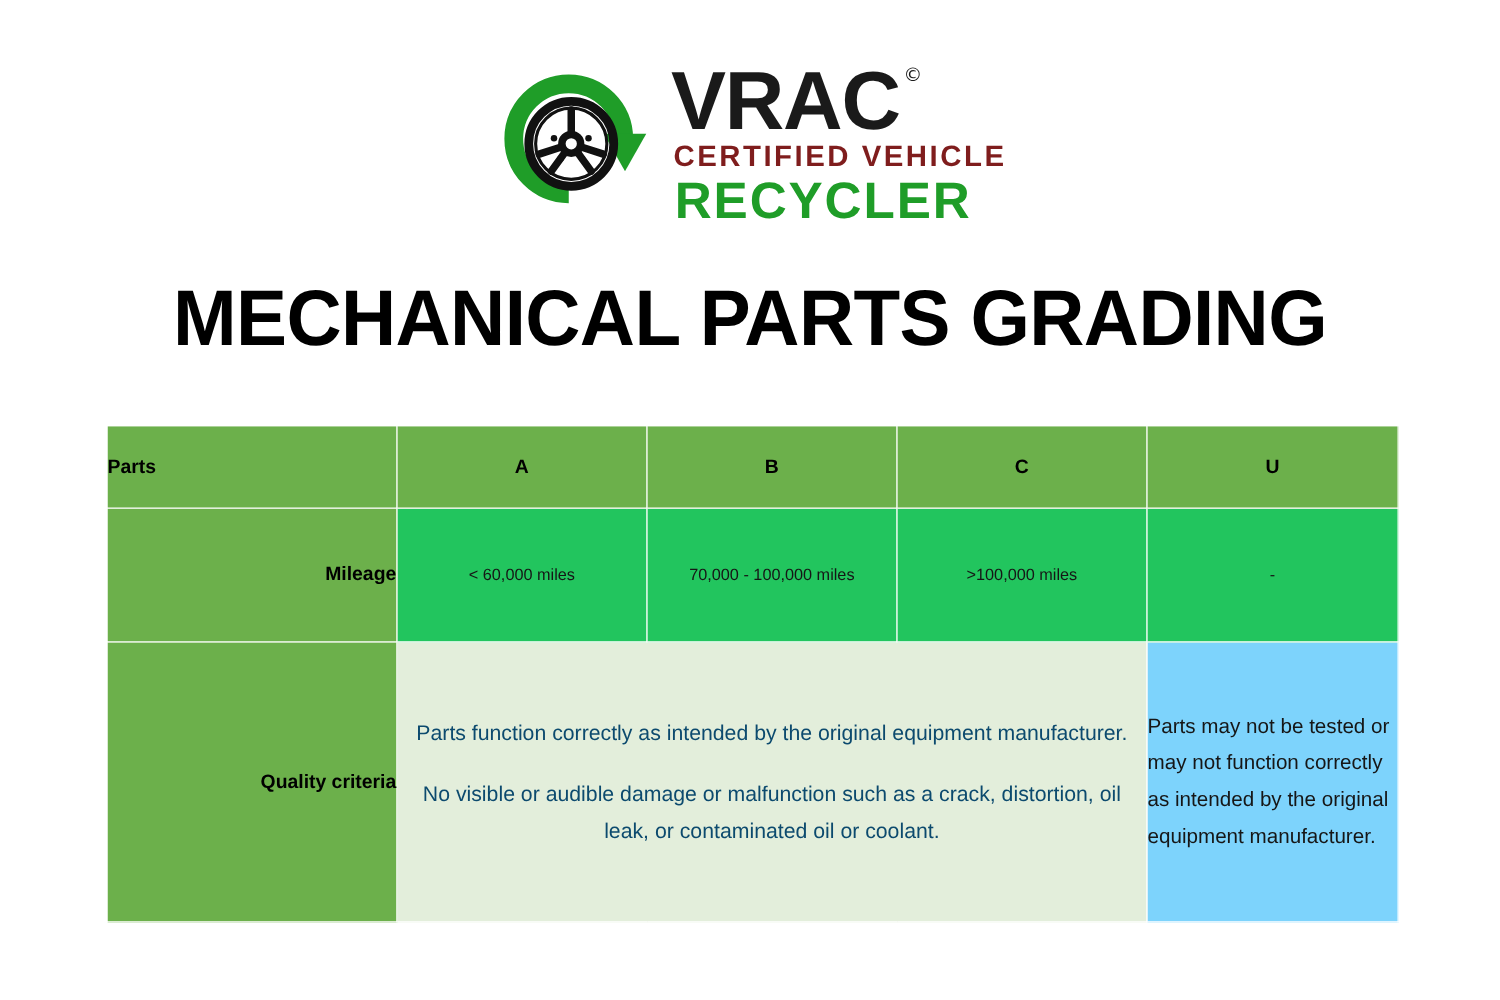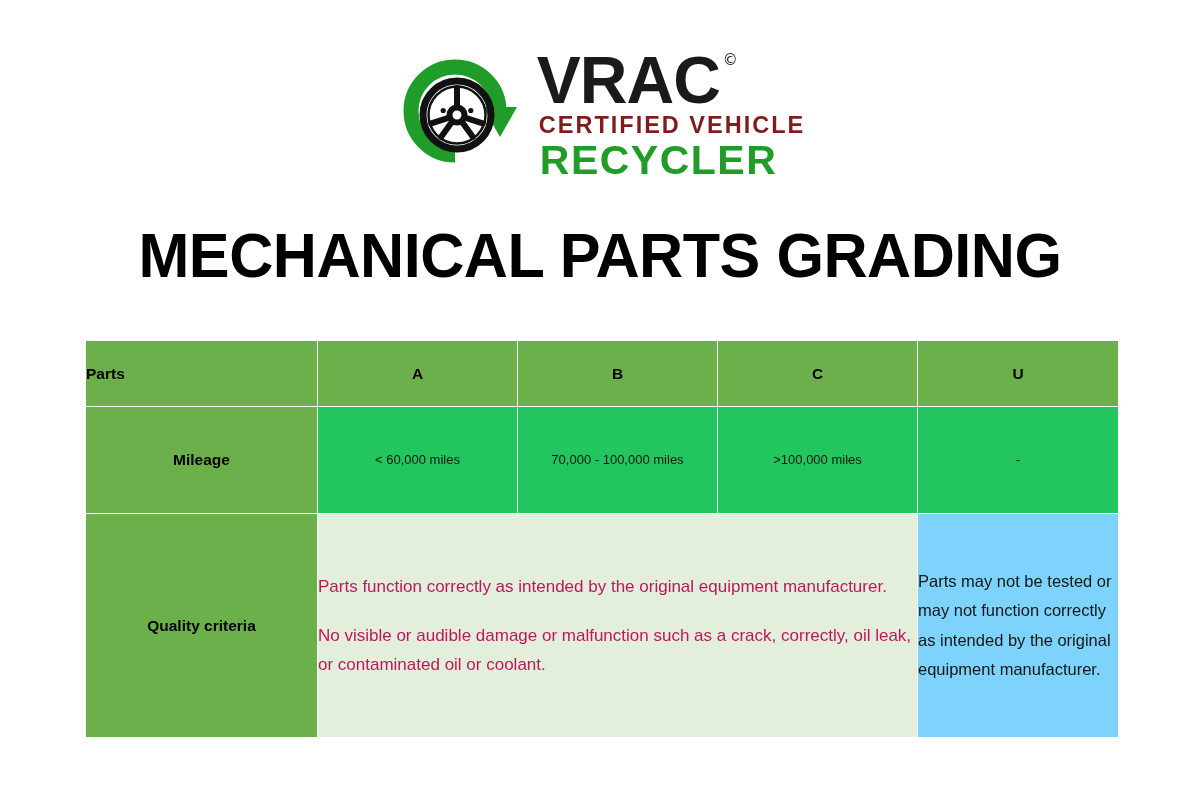--- a/index.html
+++ b/index.html
@@ -144,38 +144,38 @@
   }
 
   .row-mileage { height: 107px; }
   .row-quality { height: 224px; }
 
   .label-cell {
     background: #6cb04b;
     color: #000000;
     font-weight: bold;
     font-size: 15.5px;
-    text-align: center;
+    text-align: right;
     padding-left: 14px;
   }
 
   .mil-cell {
     background: #22c55e;
     color: #161616;
     font-size: 13px;
     text-align: center;
     line-height: 1.55;
     padding: 4px 10px;
   }
 
   .qual-cell {
     background: #e3eedb;
-    color: #be185d;
+    color: #0c4a6e;
     font-size: 17px;
-    text-align: left;
+    text-align: center;
     line-height: 1.72;
     padding: 20px 16px 20px 18px;
     vertical-align: top;
   }
   .qual-cell p { margin: 0; }
   .qual-cell p + p { margin-top: 20px; }
 
   .qual-u {
     background: #7dd3fc;
     color: #161616;
@@ -263,18 +263,18 @@
       <td class="mil-cell">&lt; 60,000 miles</td>
       <td class="mil-cell">70,000 - 100,000 miles</td>
       <td class="mil-cell">&gt;100,000 miles</td>
       <td class="mil-cell">-</td>
     </tr>
 
     <tr class="row-quality">
       <td class="label-cell">Quality criteria</td>
       <td class="qual-cell" colspan="3">
         <p>Parts function correctly as intended by the original equipment manufacturer.</p>
-        <p>No visible or audible damage or malfunction such as a crack, correctly, oil leak, or contaminated oil or coolant.</p>
+        <p>No visible or audible damage or malfunction such as a crack, distortion, oil leak, or contaminated oil or coolant.</p>
       </td>
       <td class="qual-u">Parts may not be tested or may not function correctly as intended by the original equipment manufacturer.</td>
     </tr>
   </tbody>
 </table>
 
 </body></html>

